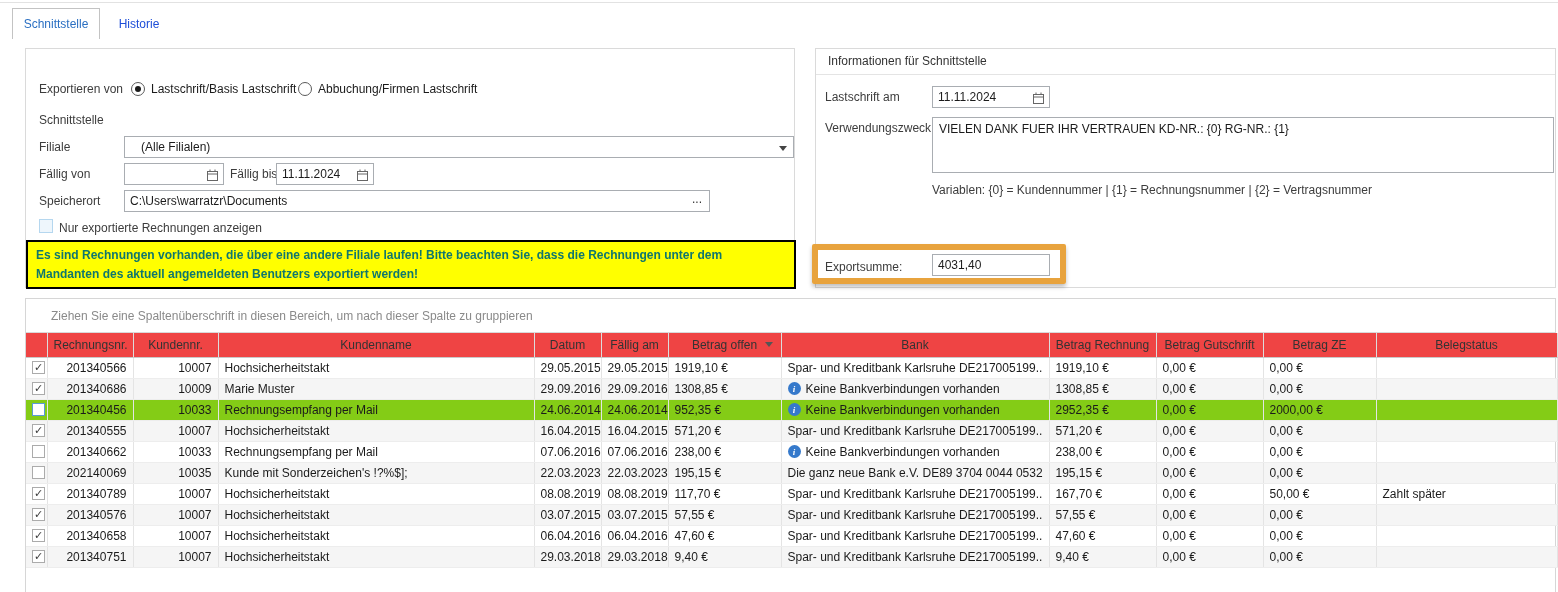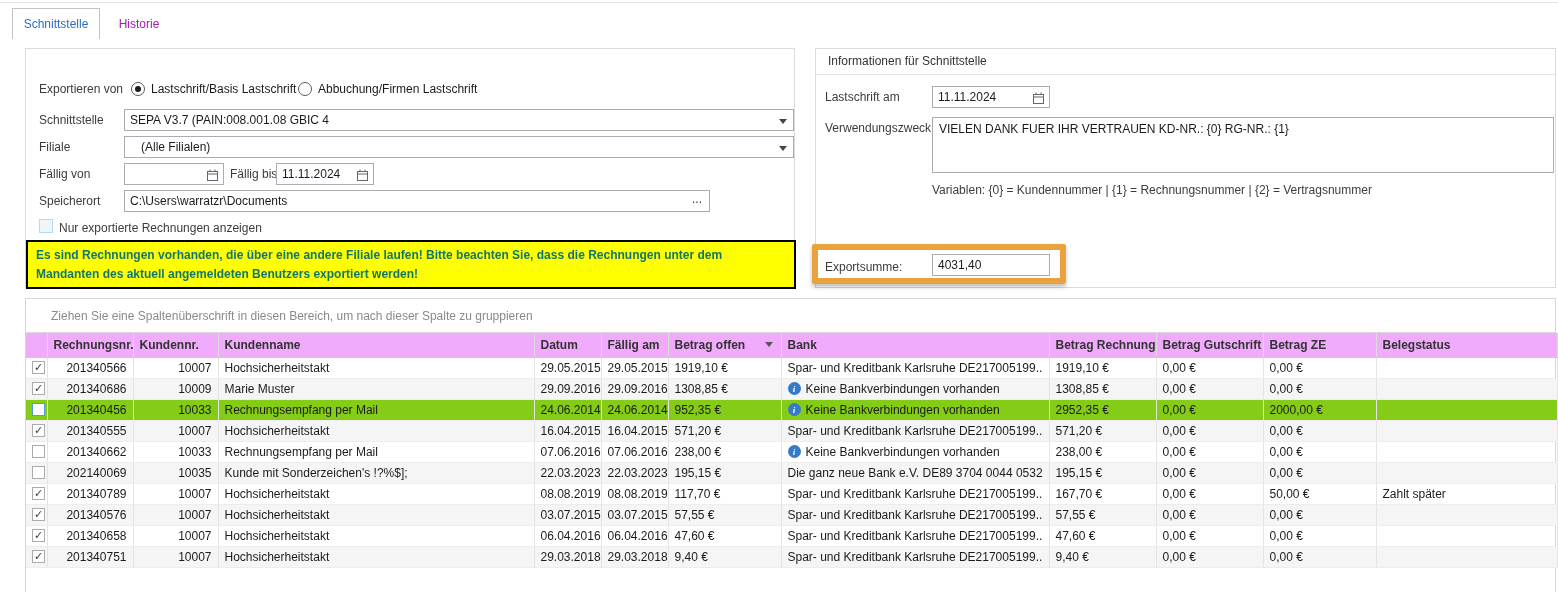--- a/index.html
+++ b/index.html
@@ -7,21 +7,21 @@
   body { font-family:"Liberation Sans","DejaVu Sans",sans-serif; font-size:12px; color:#1b1b1b; }
   #stage { position:relative; width:1558px; height:592px; background:#fff; overflow:hidden; }
 
   .topline { position:absolute; left:0; top:2px; width:1558px; height:1px; background:#e2e2e2; }
 
   
   .tab-active { position:absolute; left:12px; top:8px; width:88px; height:31px;
     background:#fff; border:1px solid #c3c3c3; border-bottom:none;
     color:#2a6fc2; display:flex; align-items:center; justify-content:center; }
   .tab-plain { position:absolute; left:104px; top:8px; width:70px; height:31px;
-    color:#a21caf; display:flex; align-items:center; justify-content:center; cursor:default; }
+    color:#1d4ed8; display:flex; align-items:center; justify-content:center; cursor:default; }
 
   
   .gbox { position:absolute; border:1px solid #dadada; background:#fff; }
   .gbox-title { height:26px; line-height:25px; padding-left:12px; color:#333;
     border-bottom:1px solid #e4e4e4; }
   .lbl { position:absolute; color:#3c3c3c; line-height:20px; white-space:nowrap; }
 
   .field { position:absolute; border:1px solid #a9adb2; background:#fff; height:22px;
     line-height:20px; padding:0 5px; white-space:nowrap; overflow:hidden; }
   .dd { padding-right:18px; }
@@ -54,22 +54,22 @@
   .hl-rect { position:absolute; left:812px; top:244px; width:254px; height:40px;
     border:6px solid #E8A33D; border-radius:2px; box-shadow:0 3px 4px rgba(0,0,0,0.25);
     pointer-events:none; z-index:5; }
 
   
   .grid-panel { position:absolute; left:25px; top:298px; width:1531px; height:294px;
     border:1px solid #d6d6d6; border-bottom:none; background:#fff; }
   .groupby { height:34px; line-height:34px; padding-left:25px; color:#8a8a8a;
     border-bottom:1px solid #d9d9d9; white-space:nowrap; overflow:hidden; }
   table.grid { border-collapse:collapse; table-layout:fixed; width:1529px; }
-  table.grid th { height:24px; font-weight:bold; color:#333; text-align:left; padding:0 6px;
-    border-right:1px solid #dcdcdc; border-bottom:1px solid #c9c9c9; background:#f0abfc;
+  table.grid th { height:24px; font-weight:normal; color:#333; text-align:center; padding:0 6px;
+    border-right:1px solid #dcdcdc; border-bottom:1px solid #c9c9c9; background:#ef4444;
     white-space:nowrap; overflow:hidden; position:relative; }
   table.grid td { height:21px; padding:0 6px; border-right:1px solid #e4e4e4;
     border-bottom:1px solid #ededed; white-space:nowrap; overflow:hidden; color:#1b1b1b; }
   table.grid tr.alt td { background:#f5f5f5; }
   table.grid tr.selected td { background:#84cc16; }
   td.num { text-align:right; padding-right:10px; }
   td.cbcell, th.cbcell { text-align:center; padding:0; }
 
   .cb { width:13px; height:13px; border:1px solid #ababab; background:#fff; margin:0 auto;
     display:flex; align-items:center; justify-content:center; font-size:11px; color:#3c3c3c; }
@@ -105,24 +105,20 @@
     <div class="radio-item selected" style="left:105px; top:30px;">
       <span class="radio-circle"></span>
       <span>Lastschrift/Basis Lastschrift</span>
     </div>
     <div class="radio-item" style="left:272px; top:30px;">
       <span class="radio-circle"></span>
       <span>Abbuchung/Firmen Lastschrift</span>
     </div>
 
     <span class="lbl" style="left:13px; top:61px;">Schnittstelle</span>
-    <div class="field dd" style="left:98px; top:60px; width:670px;">
-      <span>SEPA V3.7 (PAIN:008.001.08 GBIC 4</span>
-      <span class="dd-arrow"></span>
-    </div>
 
     <span class="lbl" style="left:13px; top:88px;">Filiale</span>
     <div class="field dd" style="left:98px; top:87px; width:670px;padding-left:16px;">
       <span>(Alle Filialen)</span>
       <span class="dd-arrow"></span>
     </div>
 
     <span class="lbl" style="left:13px; top:115px;">Fällig von</span>
     <div class="field" style="left:98px; top:114px; width:100px; padding-right:20px;">
       <span></span>

